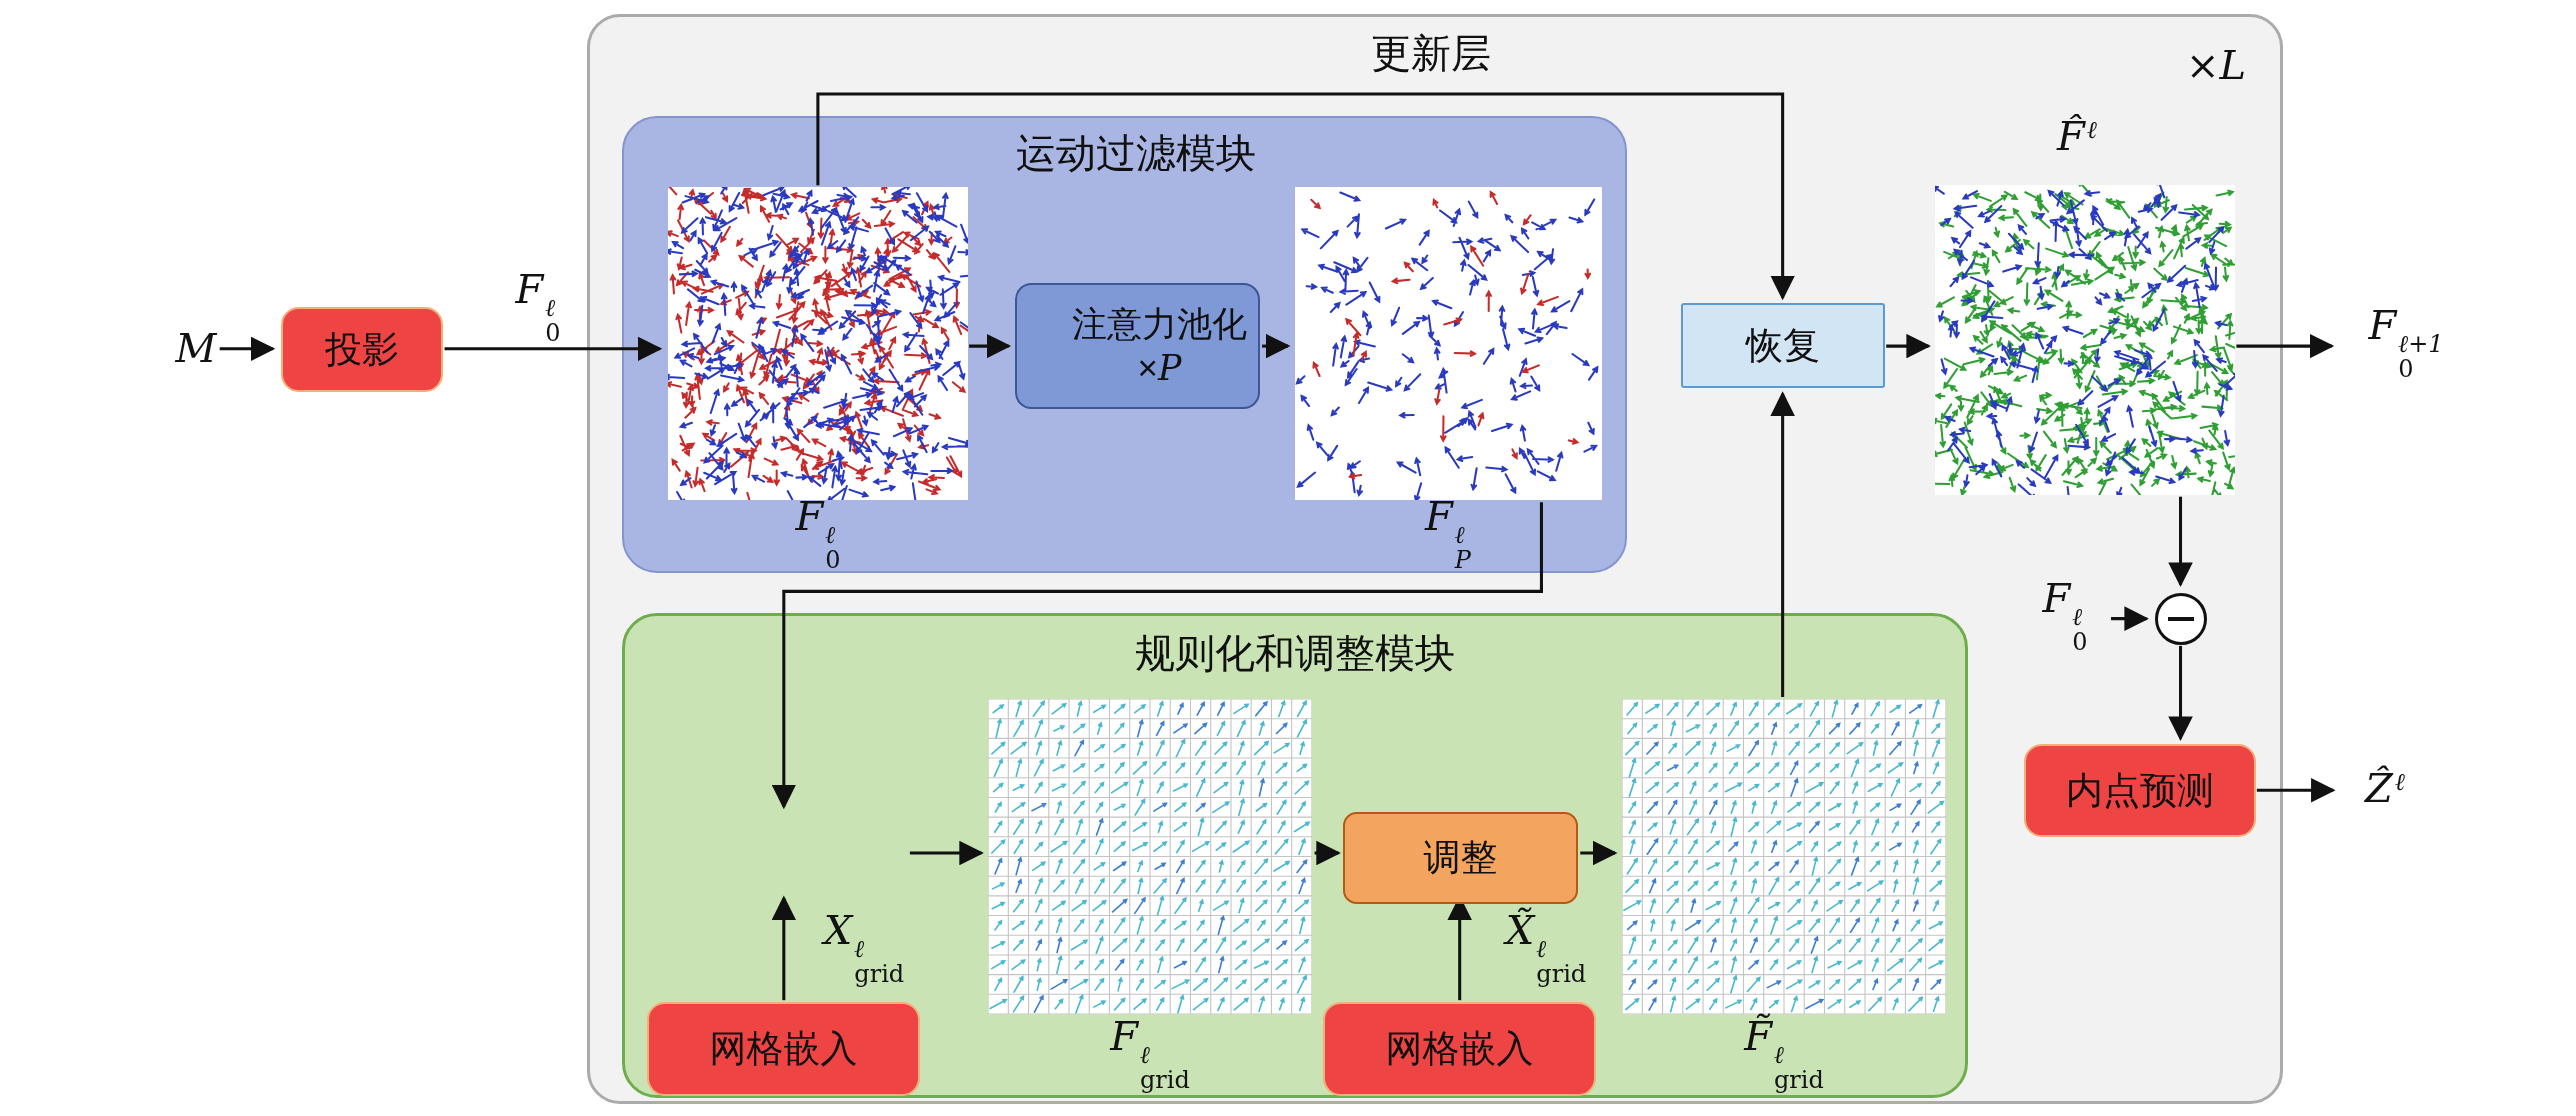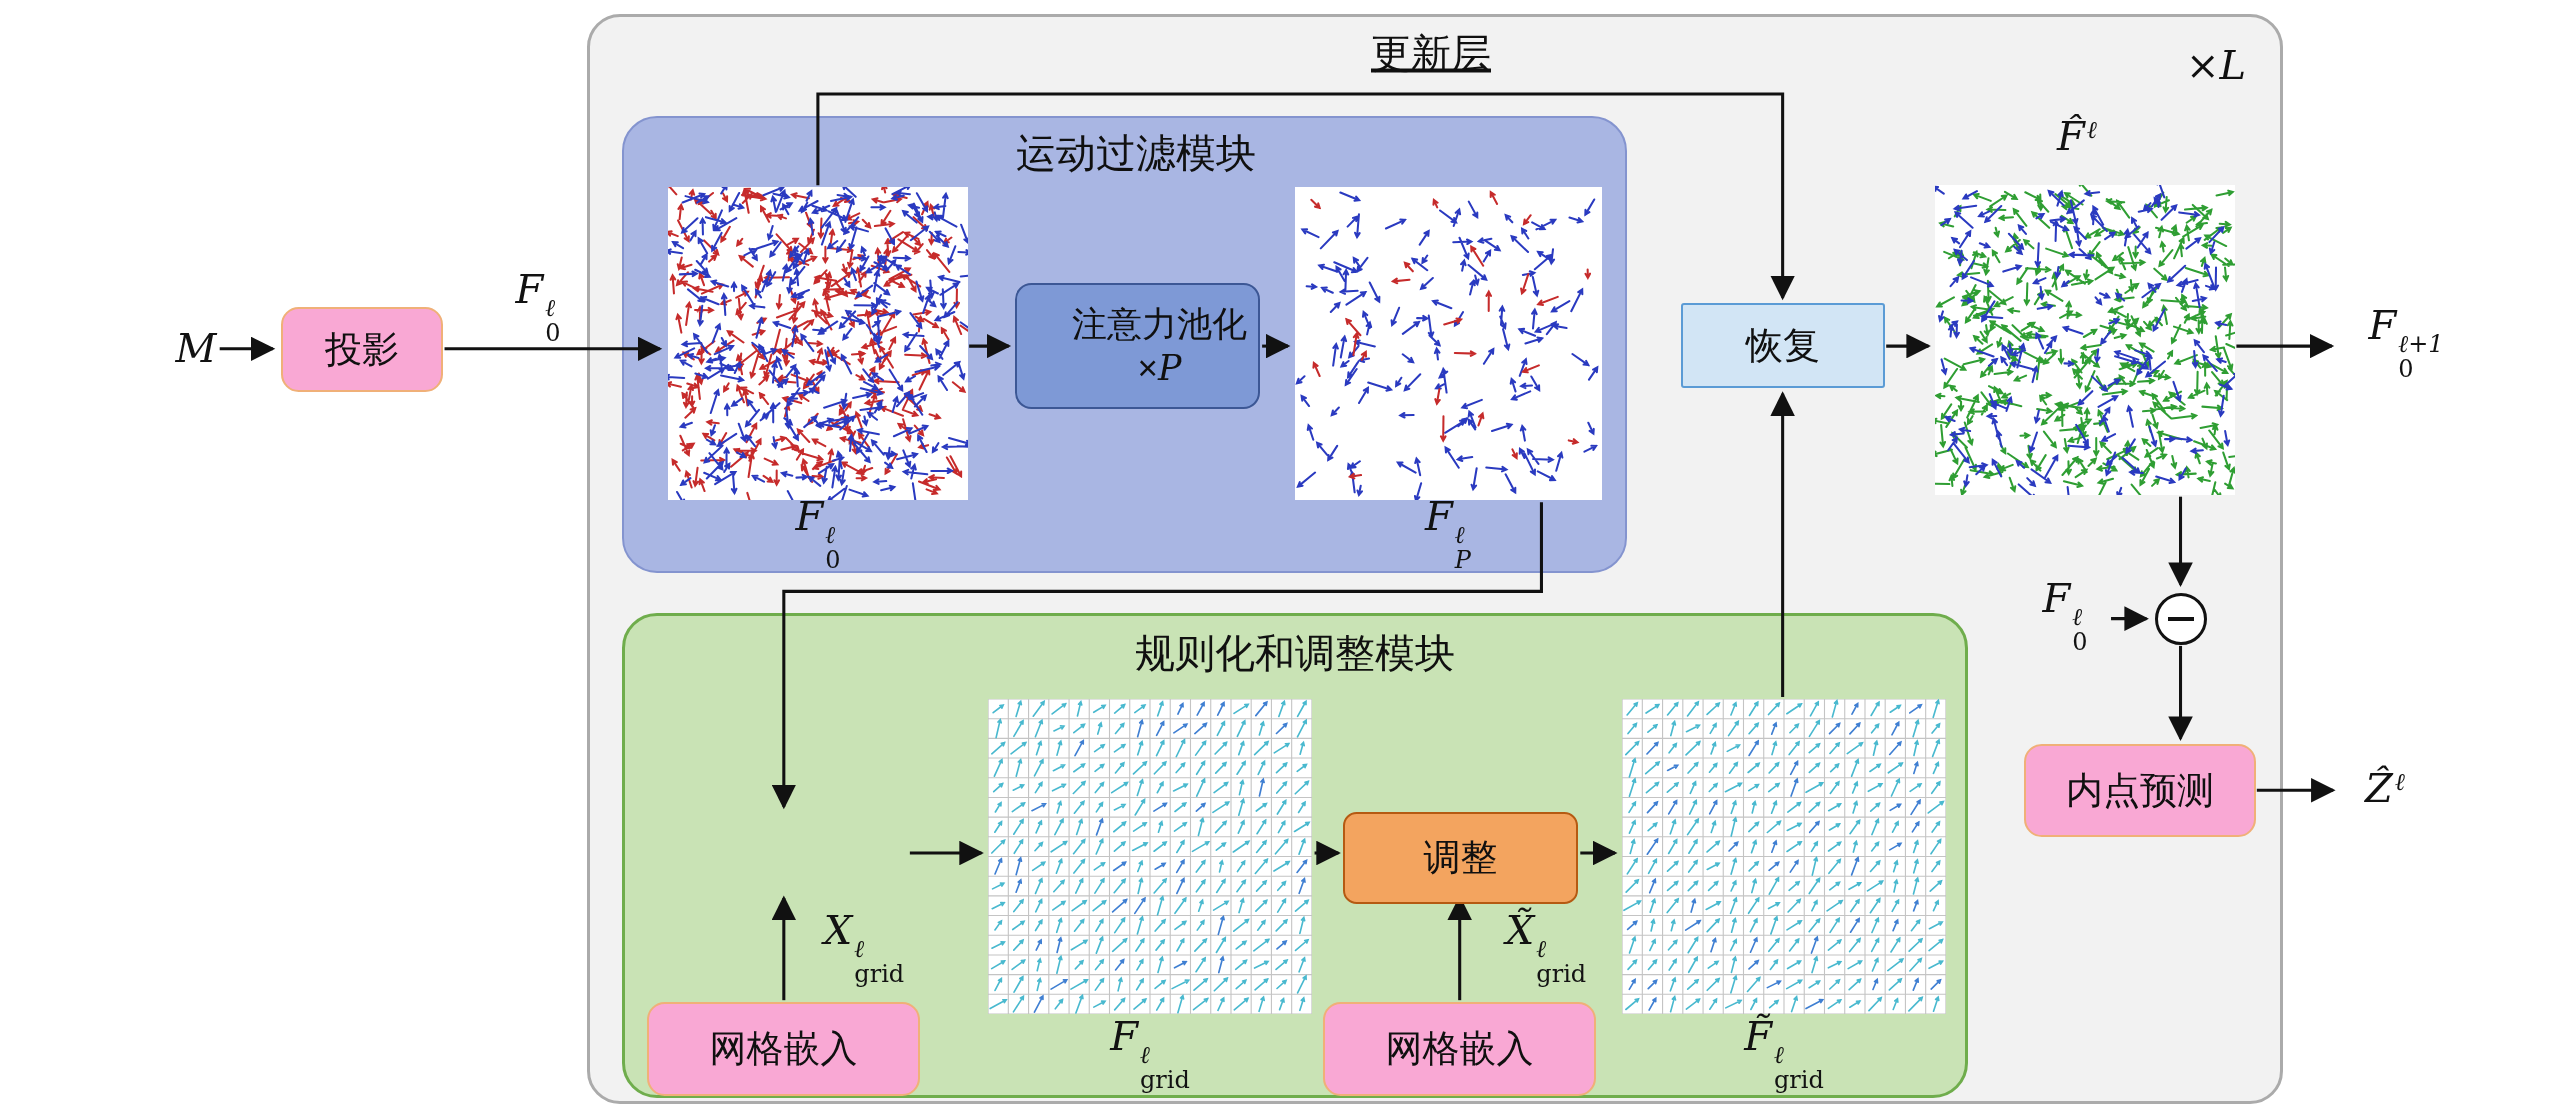--- a/index.html
+++ b/index.html
@@ -14,21 +14,21 @@
   .motion{position:absolute;left:622px;top:116px;width:1005px;height:457px;
           background:#a9b6e3;border:2.7px solid #8494cf;border-radius:35px;box-sizing:border-box;}
   .greenmod{position:absolute;left:622px;top:613px;width:1346px;height:485px;
           background:#c9e3b5;border:3.4px solid #6fad4c;border-radius:35px;box-sizing:border-box;}
 
   .modtitle{position:absolute;transform:translate(-50%,-50%);font-size:40px;color:#101010;white-space:nowrap;}
 
   
   .node{position:absolute;display:flex;align-items:center;justify-content:center;
         font-size:37px;color:#101010;box-sizing:border-box;text-align:center;white-space:nowrap;}
-  .peach{background:#f9a8d4;border:2.7px solid #f0b078;border-radius:17.7px;}
+  .peach{background:#ef4444;border:2.7px solid #f0b078;border-radius:17.7px;}
   .bluebox{background:#d2e5f5;border:2.7px solid #5b9bd5;border-radius:3px;}
   .orangebox{background:#f3a45f;border:2.7px solid #b55a12;border-radius:13.6px;}
   .attention{background:#7e99d6;border:2.7px solid #3c5795;border-radius:16.4px;
         flex-direction:column;line-height:1.25;font-size:35px;padding-left:44px;}
 
   
   .fig{position:absolute;background:#ffffff;}
 
   
   .mlabel{position:absolute;transform:translate(-50%,-50%);
@@ -49,21 +49,21 @@
   .subtract .bar{width:26px;height:4.1px;background:#111;}
 
   svg.connectors{position:absolute;left:0;top:0;pointer-events:none;}
 </style>
 </head>
 <body>
 
 <div id="canvas">
 
   <div class="outer"></div>
-  <div class="modtitle" style="left:1431px;top:53px;text-decoration:underline;">
+  <div class="modtitle" style="left:1431px;top:53px;">
     <span>更新层</span>
   </div>
   <div class="modtitle" style="left:2216px;top:65px;">
     <span class="serifit" style="font-style:normal;">×</span><span class="serifit">L</span>
   </div>
 
   <div class="motion"></div>
   <div class="modtitle" style="left:1136px;top:153px;">
     <span>运动过滤模块</span>
   </div>

